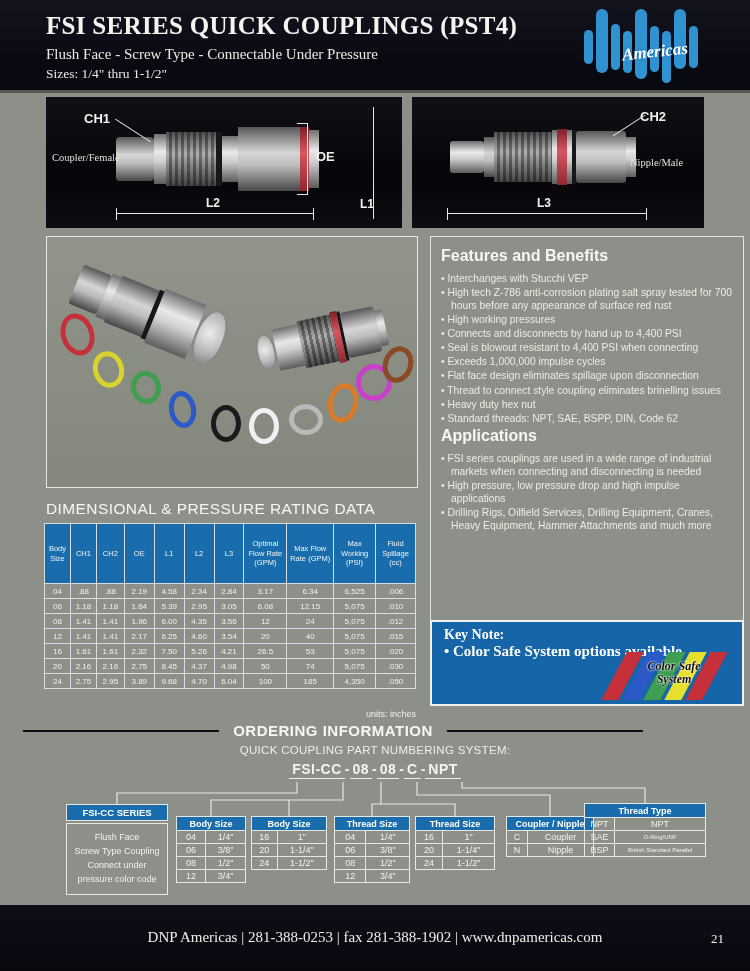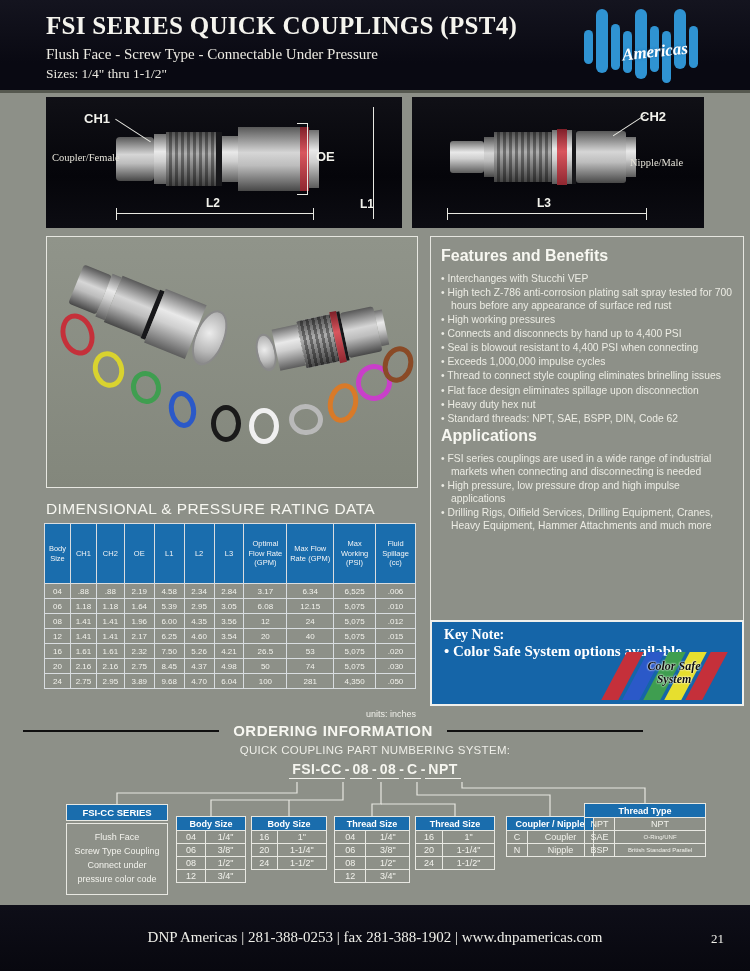--- a/index.html
+++ b/index.html
@@ -299,39 +299,39 @@
     </tr>
     <tr>
       <td>24</td>
         <td>2.75</td>
         <td>2.95</td>
         <td>3.89</td>
         <td>9.68</td>
         <td>4.70</td>
         <td>6.04</td>
         <td>100</td>
-        <td>281</td>
+        <td>185</td>
         <td>4,350</td>
         <td>.050</td>
     </tr>
   </tbody>
 </table>
 <div class="units-note">units: inches</div>
 
 <div class="feat-box">
   <h2>Features and Benefits</h2>
   <ul class="blist">
     <li>Interchanges with Stucchi VEP</li>
     <li>High tech Z-786 anti-corrosion plating salt spray tested for 700 hours before any appearance of surface red rust</li>
     <li>High working pressures</li>
     <li>Connects and disconnects by hand up to 4,400 PSI</li>
     <li>Seal is blowout resistant to 4,400 PSI when connecting</li>
     <li>Exceeds 1,000,000 impulse cycles</li>
+    <li>Flat face design eliminates spillage upon disconnection</li>
     <li>Thread to connect style coupling eliminates brinelling issues</li>
-    <li>Flat face design eliminates spillage upon disconnection</li>
     <li>Heavy duty hex nut</li>
     <li>Standard threads: NPT, SAE, BSPP, DIN, Code 62</li>
   </ul>
   <h2 class="apps-gap">Applications</h2>
   <ul class="blist">
     <li>FSI series couplings are used in a wide range of industrial markets when connecting and disconnecting is needed</li>
     <li>High pressure, low pressure drop and high impulse applications</li>
     <li>Drilling Rigs, Oilfield Services, Drilling Equipment, Cranes, Heavy Equipment, Hammer Attachments and much more</li>
   </ul>
 </div>

